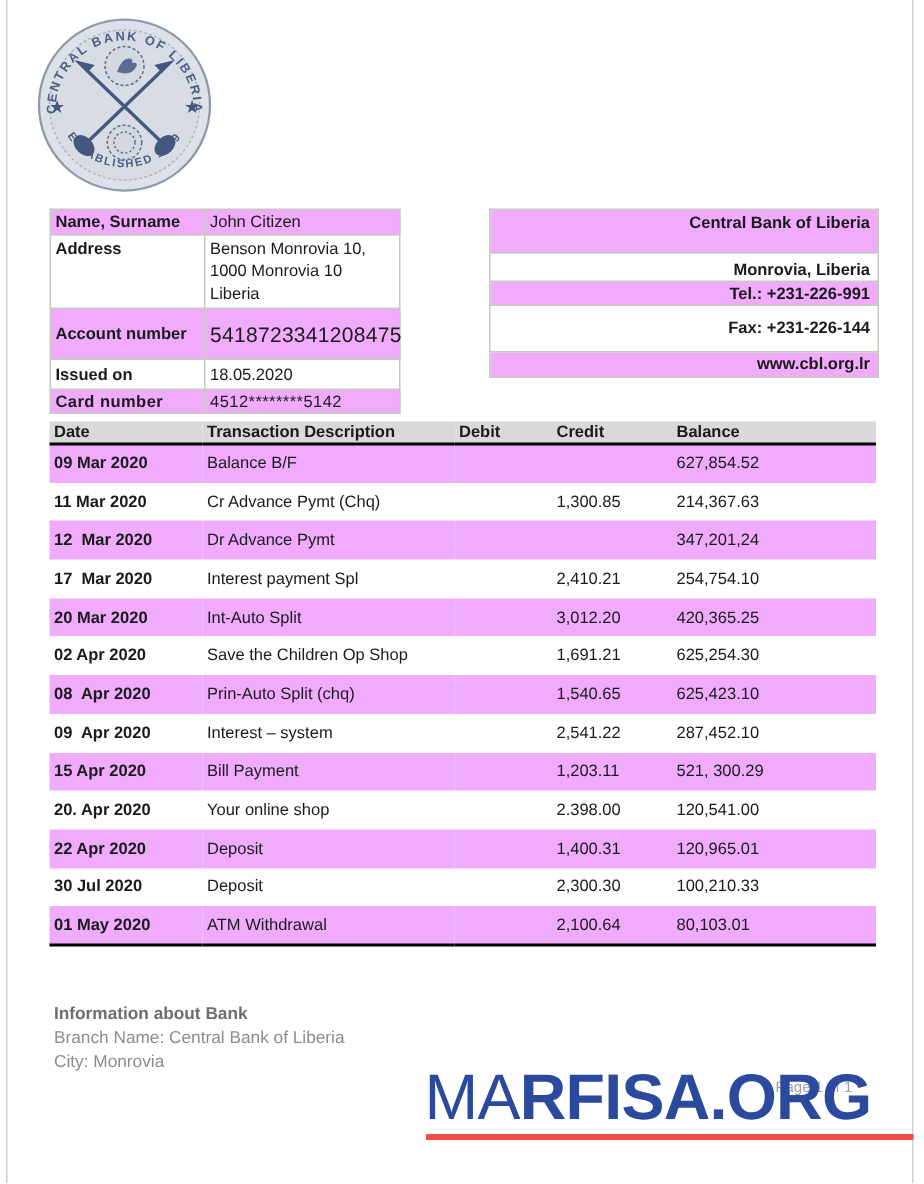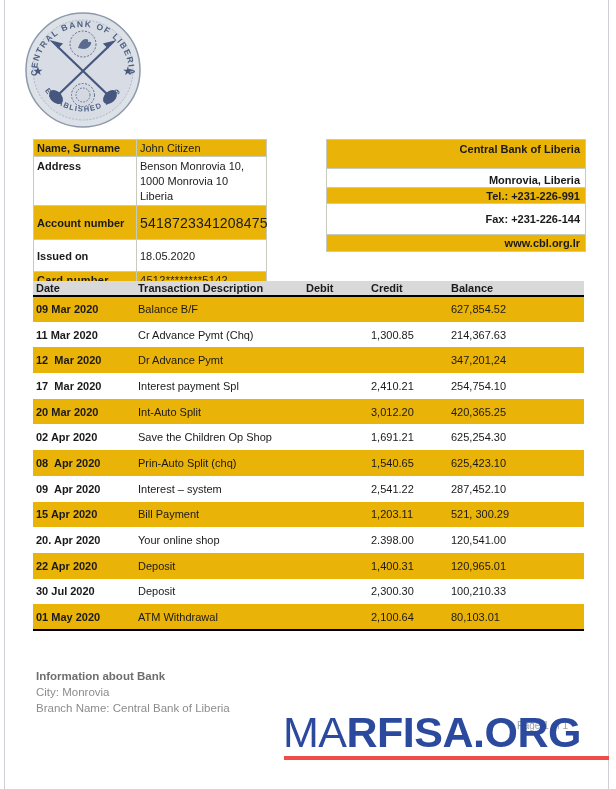--- a/index.html
+++ b/index.html
@@ -15,37 +15,37 @@
   }
   .edge-line { position: absolute; top: 0; bottom: 0; width: 1px; background: #cdd0d4; }
   .edge-left  { left: 4px; }
   .edge-right { left: 608px; }
 
   
   .seal { position: absolute; left: 24px; top: 11px; width: 118px; height: 118px; }
 
   
   table { border-collapse: collapse; table-layout: fixed; }
-  .green { background: #eab308; }
+  .green { background: #f0abfc; }
 
   .account-table {
     position: absolute; left: 33px; top: 139px; width: 233px;
     font-size: 11px;
   }
   .account-table td {
     border: 1px solid #c6ccbd;
     padding: 1px 3px;
     vertical-align: middle;
   }
   .account-table td:first-child { font-weight: bold; }
   .account-table tr:nth-child(1) td { height: 17px; }
   .account-table tr:nth-child(2) td { height: 32px; line-height: 15px; vertical-align: top; padding-top: 2px; }
   .account-table tr:nth-child(3) td { height: 34px; }
   .account-table tr:nth-child(3) td:last-child { font-size: 14px; letter-spacing: 0.2px; }
-  .account-table tr:nth-child(4) td { height: 32px; }
+  .account-table tr:nth-child(4) td { height: 20px; }
   .account-table tr:nth-child(5) td { height: 16px; letter-spacing: 0.3px; }
 
   .bank-table {
     position: absolute; left: 326px; top: 139px; width: 259px;
     font-size: 11px;
   }
   .bank-table td {
     border: 1px solid #c6ccbd;
     font-weight: bold;
     text-align: right;
@@ -313,22 +313,22 @@
           <td class="col-desc">ATM Withdrawal</td>
           <td class="col-debit"></td>
           <td class="col-credit">2,100.64</td>
           <td class="col-balance">80,103.01</td>
         </tr>
       </tbody>
   </table>
 
   <div class="footer-info">
     <div class="title">Information about Bank</div>
+    <div>Branch Name: Central Bank of Liberia</div>
     <div>City: Monrovia</div>
-    <div>Branch Name: Central Bank of Liberia</div>
   </div>
 
   <div class="page-watermark">Page 1 of 1</div>
 
   <div class="logo">
     <span class="light">MA</span><span class="bold">RFISA.ORG</span>
   </div>
   <div class="logo-underline"></div>
 
 </div>

